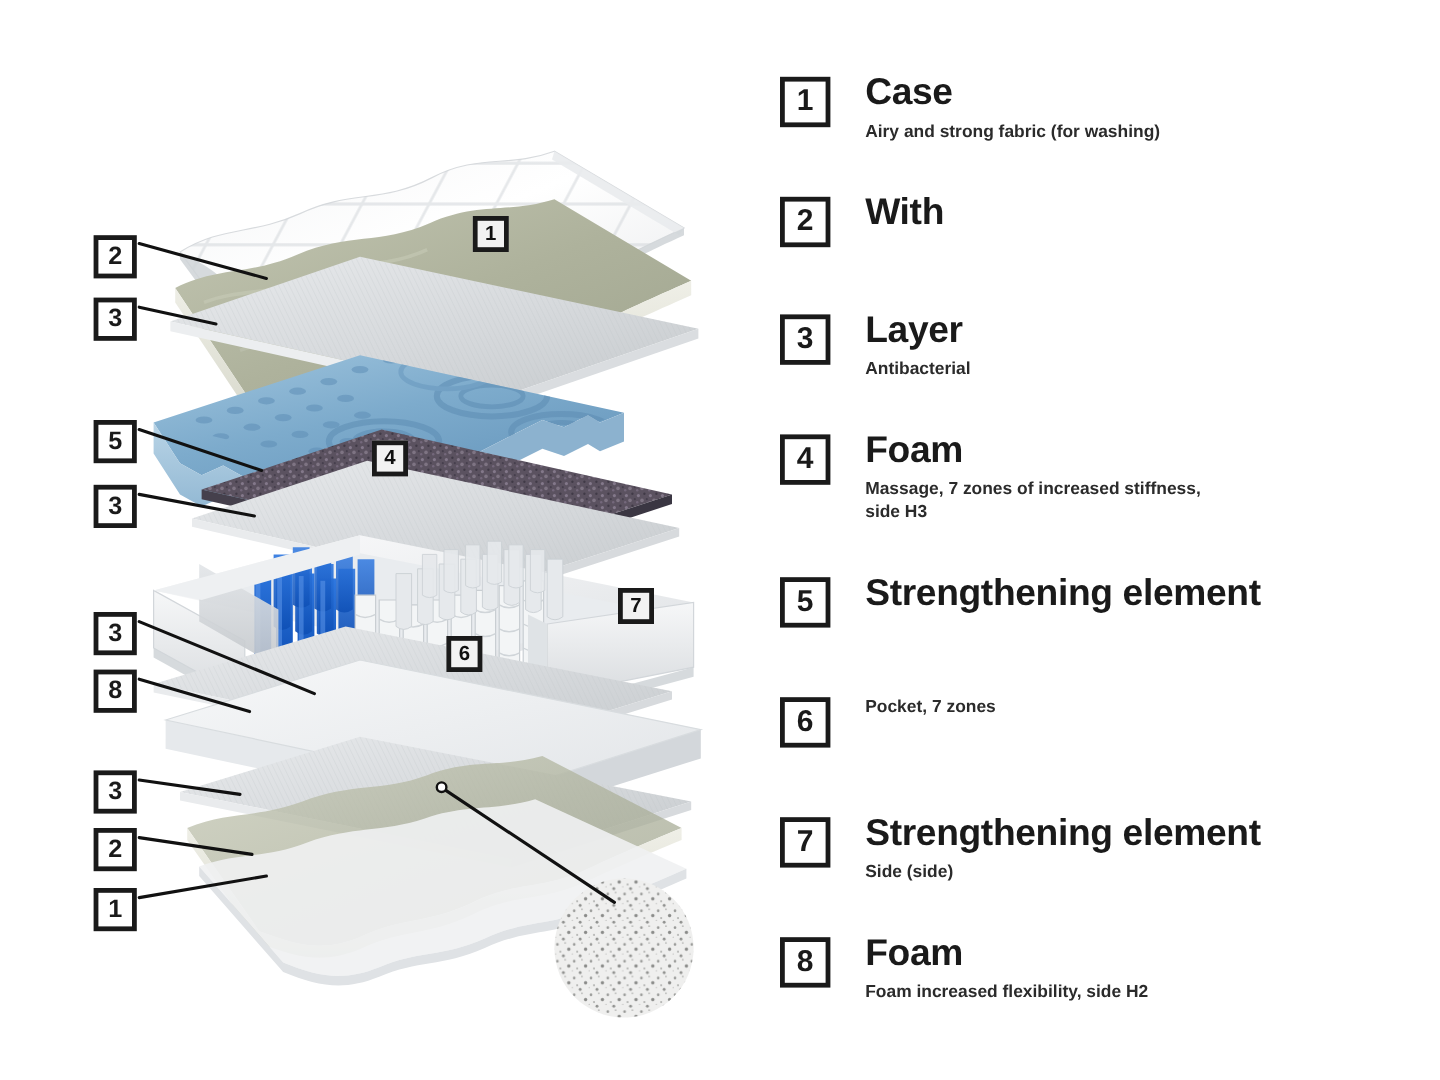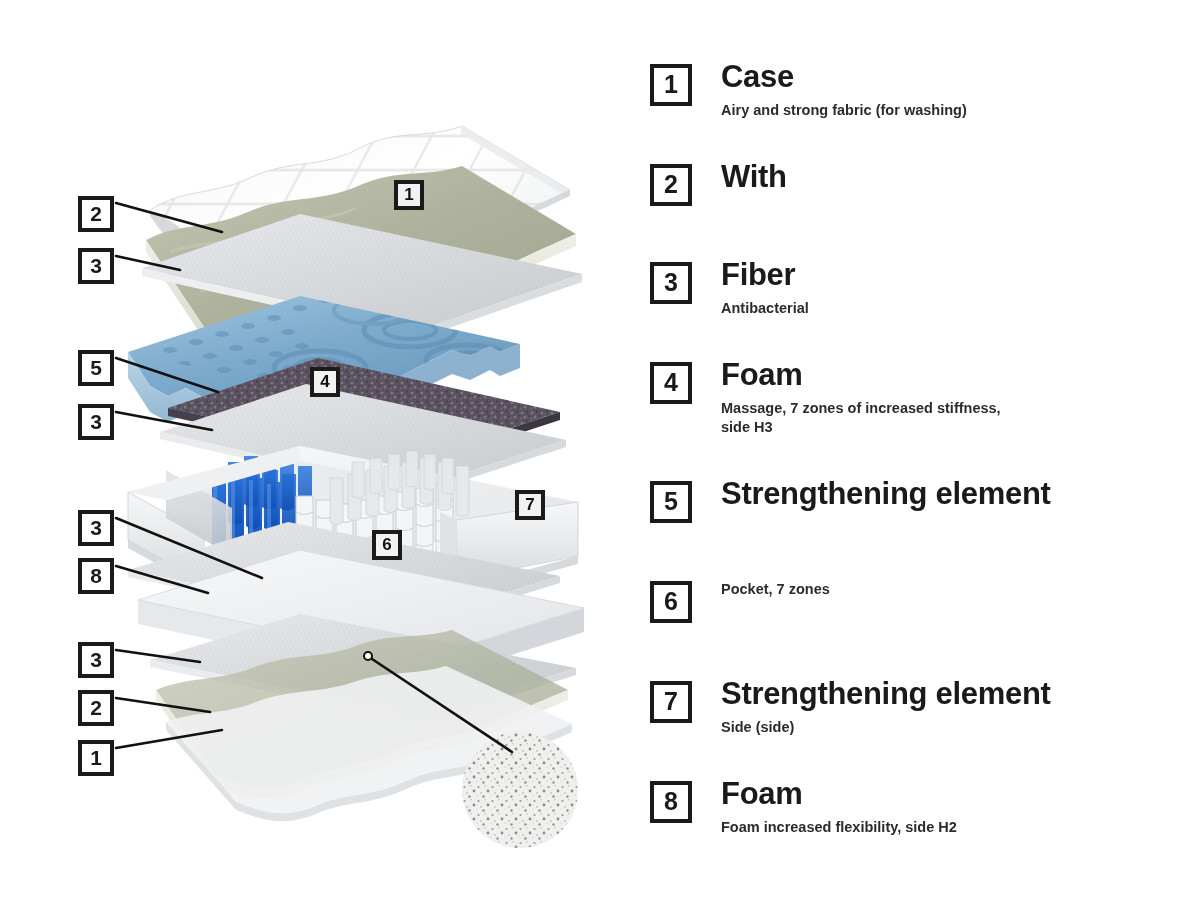--- a/index.html
+++ b/index.html
@@ -527,21 +527,21 @@
     <div class="legend-row" style="top:164px;">
       <div class="legend-badge">2</div>
       <div class="legend-text">
         <div class="legend-title">With</div>
       </div>
     </div>
 
     <div class="legend-row" style="top:262px;">
       <div class="legend-badge">3</div>
       <div class="legend-text">
-        <div class="legend-title">Fiber</div>
+        <div class="legend-title">Layer</div>
         <div class="legend-desc">Antibacterial</div>
       </div>
     </div>
 
     <div class="legend-row" style="top:362px;">
       <div class="legend-badge">4</div>
       <div class="legend-text">
         <div class="legend-title">Foam</div>
         <div class="legend-desc">Massage, 7 zones of increased stiffness,
 side H3</div>

